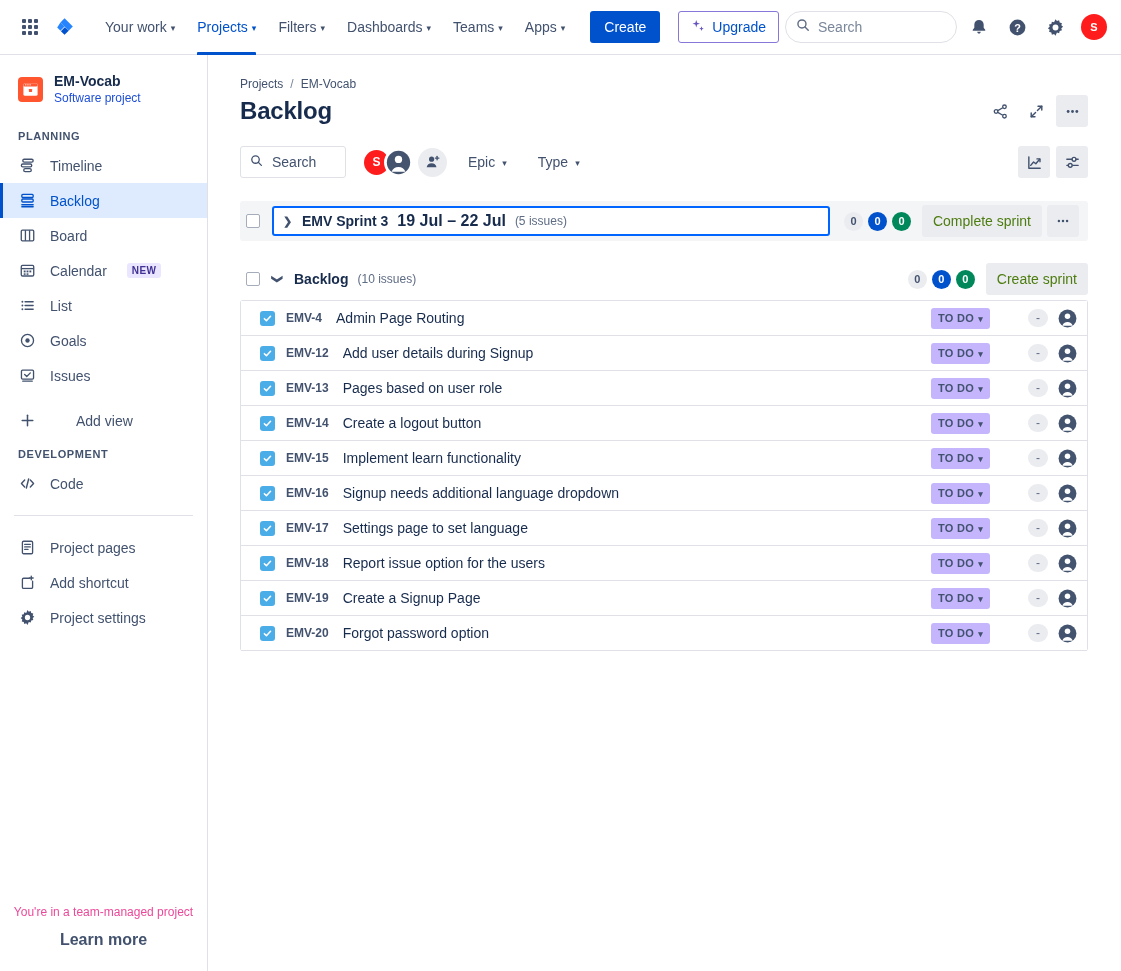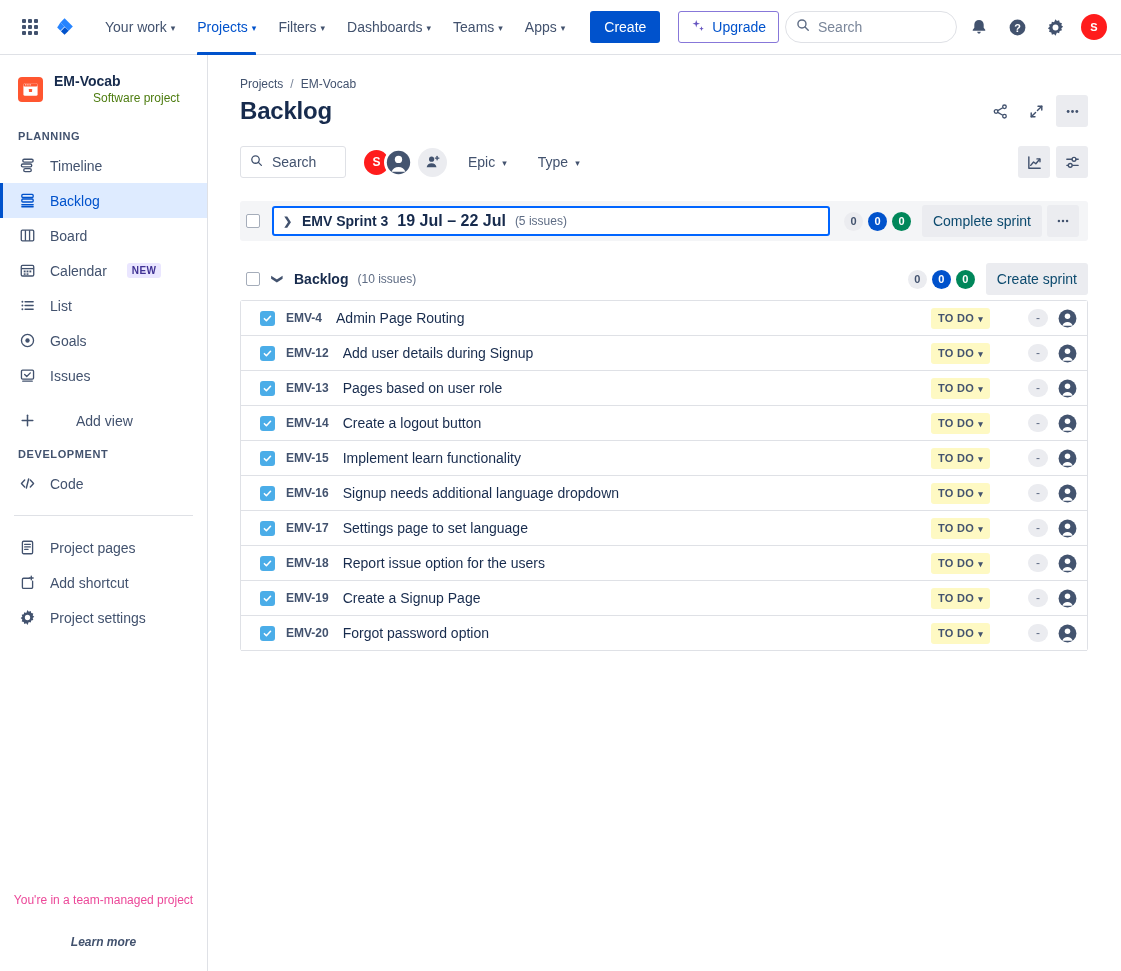--- a/index.html
+++ b/index.html
@@ -92,21 +92,21 @@
     background: #ffffff;
     border-right: 1px solid #DFE1E6;
   }
   .proj-head { display: flex; align-items: center; gap: 11px; padding: 18px 14px 14px 18px; }
   .proj-avatar {
     width: 25px; height: 25px; border-radius: 4px;
     background: #FF5630; flex: none;
     display: flex; align-items: center; justify-content: center;
   }
   .proj-name { font-size: 14px; font-weight: 700; color: #172B4D; line-height: 16px; }
-  .proj-type { font-size: 12px; color: #4d7c0f; line-height: 16px; margin-top: 1px; margin-left: 39px; }
+  .proj-type { font-size: 12px; color: #1d4ed8; line-height: 16px; margin-top: 1px; }
 
   .sec-label {
     font-size: 11px; font-weight: 700; color: #42526E;
     letter-spacing: .6px; padding: 10px 18px 6px 18px;
   }
   .nav-link {
     display: flex; align-items: center; gap: 14px;
     height: 35px; padding: 0 18px; cursor: pointer;
     font-size: 14px; color: #42526E; position: relative;
   }
@@ -119,21 +119,21 @@
     background: #EAE6FF; color: #403294; font-size: 10px; font-weight: 700;
     padding: 2px 5px; border-radius: 3px; letter-spacing: .4px; margin-left: 6px;
   }
   .side-divider { height: 1px; background: #DFE1E6; margin: 14px 14px; }
 
   .side-footer {
     position: absolute; bottom: 22px; left: 0; width: 207px;
     text-align: center;
   }
   .side-footer .fl1 { font-size: 12px; color: #ec4899; }
-  .side-footer .fl2 { font-size: 12px; color: #42526E; font-weight: 600; margin-top: 28px; cursor: pointer; font-style: italic; }
+  .side-footer .fl2 { font-size: 16px; color: #42526E; font-weight: 600; margin-top: 12px; cursor: pointer; }
 
   
   .main { position: absolute; top: 55px; left: 209px; width: 912px; height: 916px; background: #fff; padding: 22px 33px 0 31px; }
   .breadcrumb { display: flex; align-items: center; gap: 7px; font-size: 12px; color: #42526E; }
   .breadcrumb span { cursor: pointer; }
   .breadcrumb .sep { color: #7A869A; cursor: default; }
   .title-row { display: flex; align-items: center; margin-top: 4px; }
   h1 { font-size: 24px; font-weight: 700; color: #172B4D; letter-spacing: -.2px; }
   .title-actions { margin-left: auto; display: flex; align-items: center; gap: 4px; }
   .sq-btn {
@@ -196,21 +196,21 @@
     min-width: 19px; height: 19px; padding: 0 6px; border-radius: 10px;
     font-size: 11px; font-weight: 700; color: #fff;
     display: flex; align-items: center; justify-content: center;
   }
   .pill.grey { background: #EBECF0; color: #42526E; }
   .pill.blue { background: #0052CC; }
   .pill.green { background: #00875A; }
   .act-btn {
     height: 32px; padding: 0 11px; margin-left: 11px;
     background: #EBECF0; border: none; border-radius: 3px;
-    font-size: 14px; font-weight: 500; color: #0c4a6e;
+    font-size: 14px; font-weight: 500; color: #4d7c0f;
     font-family: inherit; cursor: pointer; white-space: nowrap;
   }
   .dots-btn {
     width: 32px; height: 32px; margin-left: 5px;
     background: #EBECF0; border: none; border-radius: 3px;
     display: flex; align-items: center; justify-content: center; cursor: pointer;
   }
 
   
   .group-head { display: flex; align-items: center; margin-top: 24px; height: 28px; padding-left: 6px; }
@@ -229,21 +229,21 @@
   .type-icon {
     width: 15px; height: 15px; border-radius: 3px; background: #4BADE8;
     display: flex; align-items: center; justify-content: center; flex: none;
   }
   .issue-key { font-size: 12px; font-weight: 700; color: #42526E; margin-left: 11px; white-space: nowrap; }
   .issue-summary { font-size: 14px; color: #172B4D; margin-left: 14px; white-space: nowrap; overflow: hidden; text-overflow: ellipsis; }
   .issue-right { margin-left: auto; display: flex; align-items: center; gap: 0; }
   .status-chip {
     display: flex; align-items: center; gap: 4px;
     height: 21px; padding: 0 7px; border-radius: 3px;
-    background: #fef9c3; color: #42526E;
+    background: #c4b5fd; color: #42526E;
     font-size: 11px; font-weight: 700; letter-spacing: .3px;
     cursor: pointer;
   }
   .epic-dash {
     width: 20px; height: 18px; border-radius: 9px; background: #EBECF0;
     color: #5E6C84; font-size: 12px;
     display: flex; align-items: center; justify-content: center;
     margin-left: 38px;
   }
   .row-avatar { margin-left: 10px; cursor: pointer; display: flex; }

